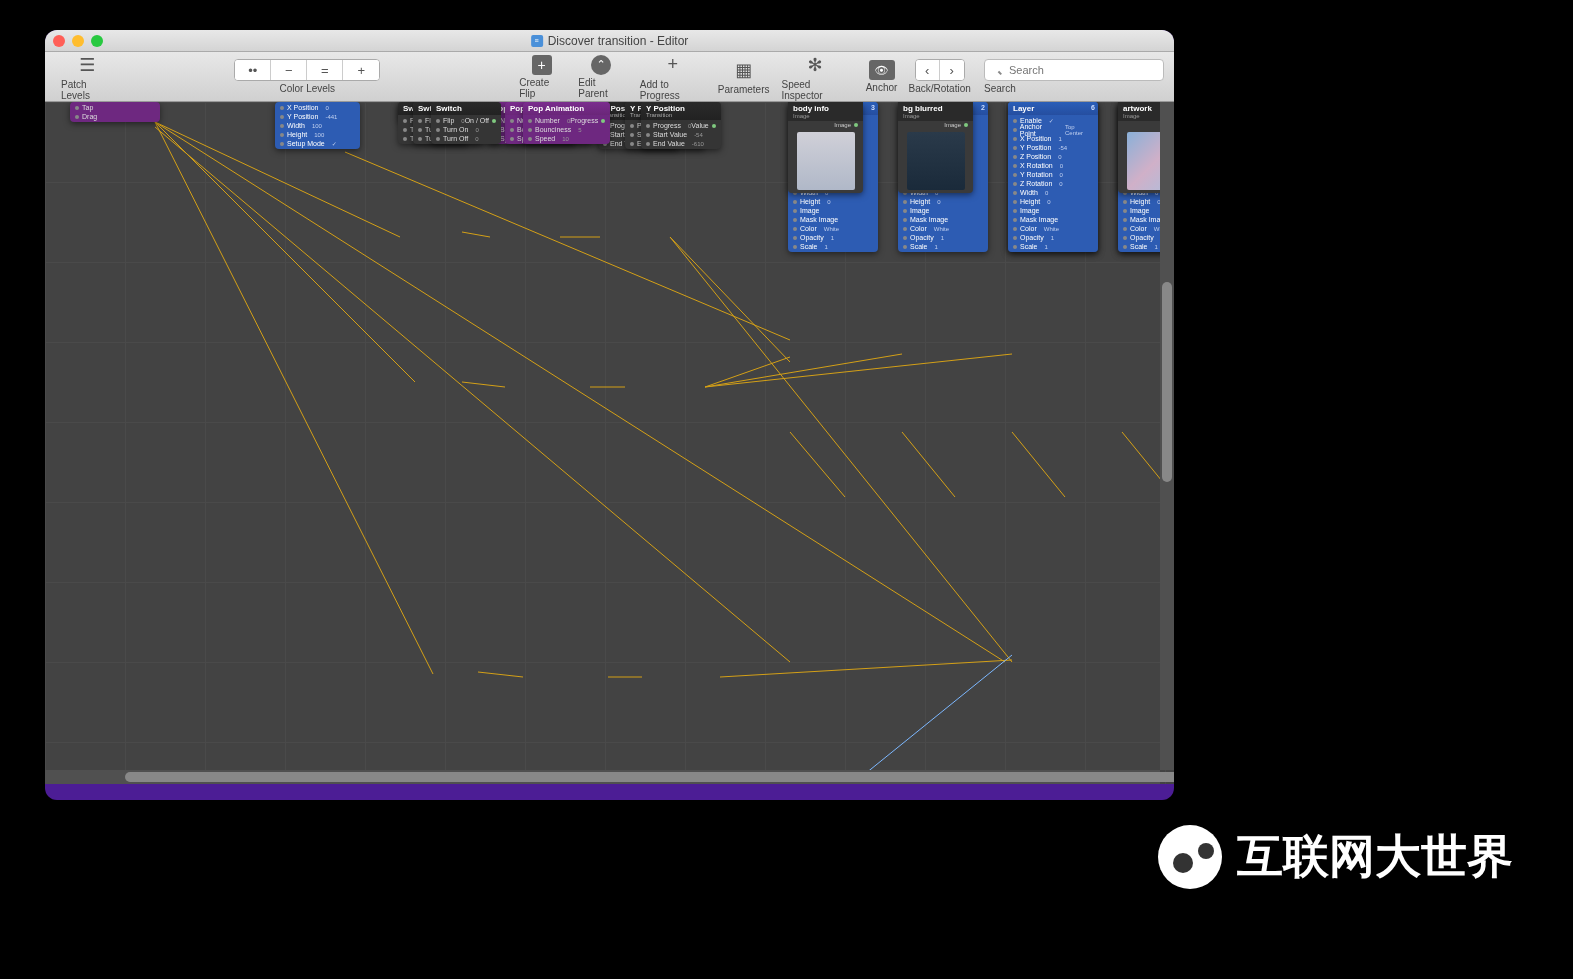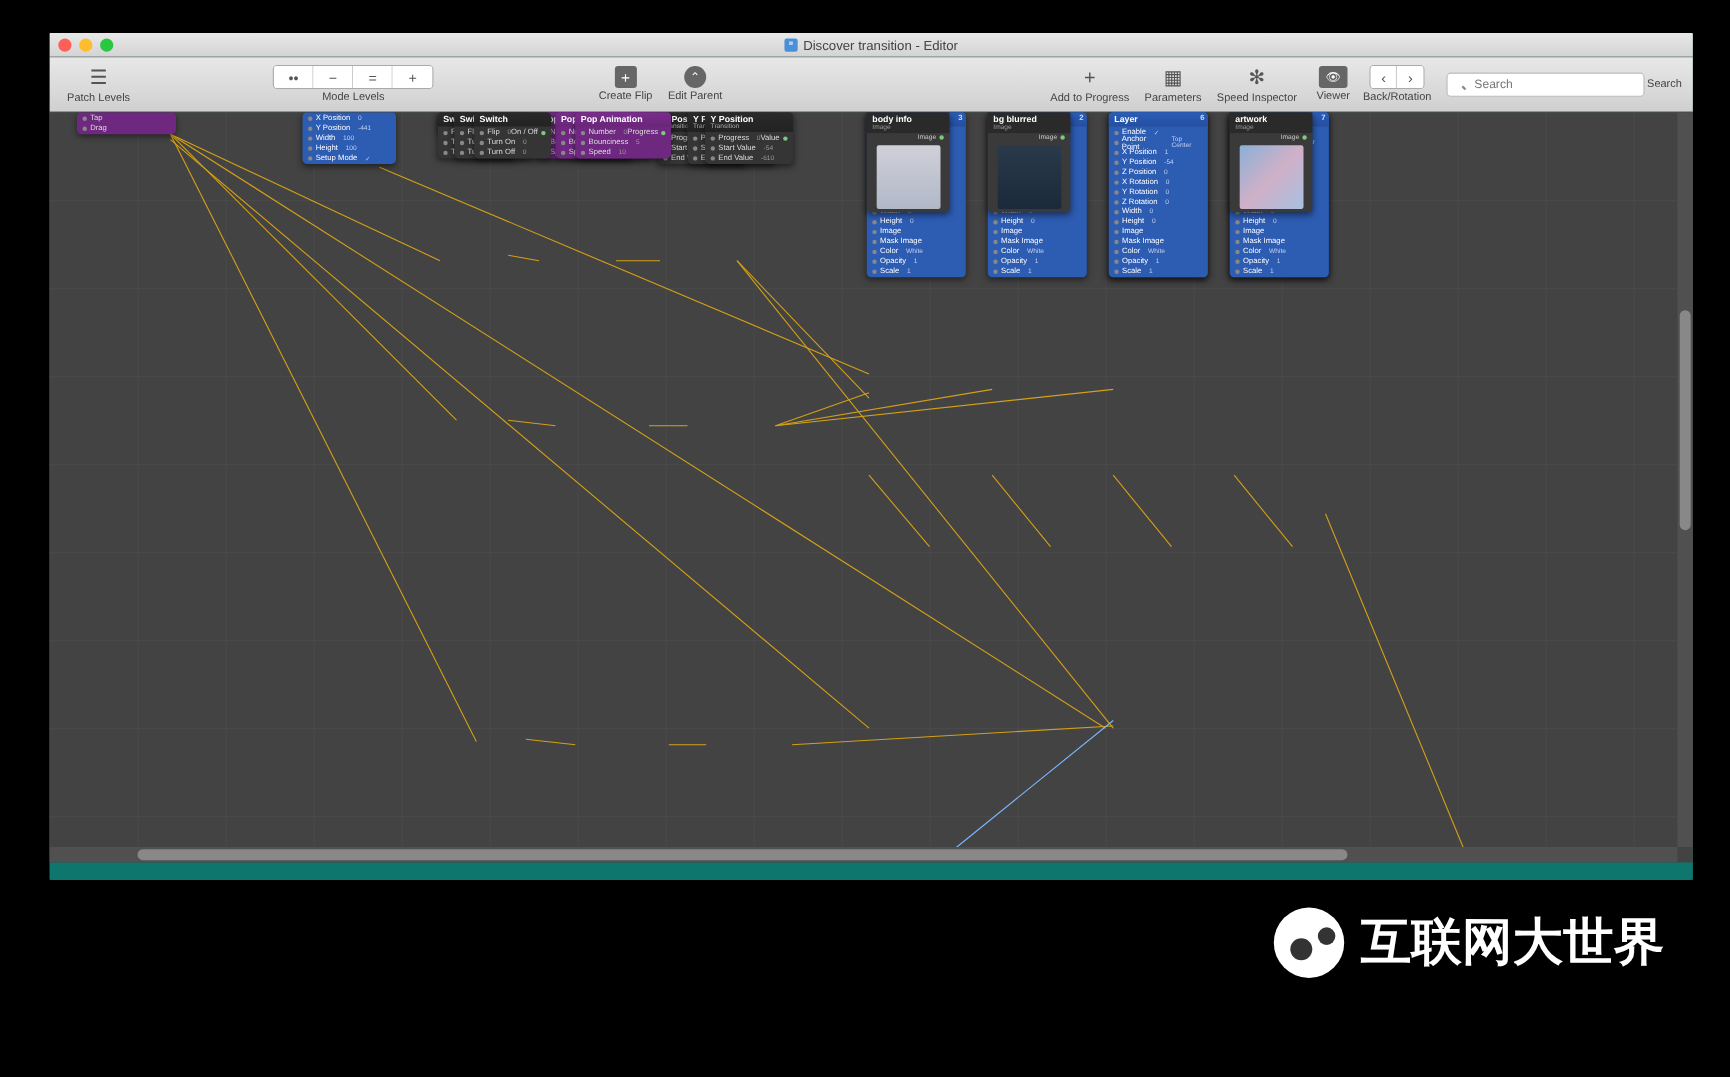--- a/index.html
+++ b/index.html
@@ -1,33 +1,33 @@
 <!DOCTYPE html>
 <html><head>
 <meta charset="utf-8">
 <style>
 *{margin:0;padding:0;box-sizing:border-box;font-family:-apple-system,"Helvetica Neue",Arial,sans-serif;-webkit-font-smoothing:antialiased}
 body{background:#000;width:1573px;height:979px;overflow:hidden;position:relative}
-.window{position:absolute;left:45px;top:30px;width:1494px;height:770px;background:#0f766e;border-radius:1px;overflow:hidden;box-shadow:0 10px 40px rgba(0,0,0,.6)}
+.window{position:absolute;left:45px;top:30px;width:1129px;height:770px;background:#4c1d95;border-radius:12px;overflow:hidden;box-shadow:0 10px 40px rgba(0,0,0,.6)}
 .titlebar{height:22px;background:linear-gradient(#e8e8e8,#d4d4d4);display:flex;align-items:center;padding:0 8px;border-bottom:1px solid #aaa;position:relative}
 .tl{display:flex;gap:7px}
 .tl span{width:12px;height:12px;border-radius:50%}
 .tc{color:#444;font-size:12px;position:absolute;left:50%;transform:translateX(-50%);display:flex;align-items:center;gap:5px}
 .tc-icon{width:12px;height:12px;background:#4a90d9;border-radius:2px;display:flex;align-items:center;justify-content:center;color:#fff;font-size:7px}
 .toolbar{height:50px;background:linear-gradient(#e8e8e8,#d0d0d0);border-bottom:1px solid #999;display:flex;align-items:center;padding:0 10px;gap:2px}
 .tool{display:flex;flex-direction:column;align-items:center;gap:2px;padding:2px 6px;cursor:pointer;min-width:50px}
 .tool-label{font-size:10px;color:#444}
 .tool-icon{width:24px;height:24px;display:flex;align-items:center;justify-content:center;font-size:18px;color:#555}
 .seg{display:flex;background:#fff;border:1px solid #aaa;border-radius:4px;overflow:hidden;height:22px}
 .seg button{width:36px;border:none;background:#fff;border-right:1px solid #ccc;font-size:13px;color:#555;cursor:pointer}
 .seg button:last-child{border-right:none}
 .toolgroup{display:flex;flex-direction:column;align-items:center;gap:2px}
 .spacer{flex:1}
 .search{width:180px;height:22px;border:1px solid #bbb;border-radius:4px;background:#fff;padding:0 8px 0 24px;font-size:11px;position:relative}
-.search-wrap{position:relative;display:flex;flex-direction:row;align-items:center;gap:2px}
+.search-wrap{position:relative;display:flex;flex-direction:column;gap:2px}
 .search-wrap::before{content:"";position:absolute;left:6px;top:4px;width:10px;height:10px;border:1.5px solid #888;border-radius:50%}
 .search-wrap::after{content:"";position:absolute;left:14px;top:13px;width:4px;height:1.5px;background:#888;transform:rotate(45deg)}
 .canvas{position:relative;width:100%;height:682px;background:#434343;background-image:linear-gradient(#4a4a4a 1px,transparent 1px),linear-gradient(90deg,#4a4a4a 1px,transparent 1px);background-size:80px 80px;overflow:hidden}
 .node{position:absolute;background:#3a3a3a;border-radius:4px;font-size:7px;min-width:70px;overflow:hidden;box-shadow:0 2px 6px rgba(0,0,0,.5)}
 .node-title{padding:2px 5px;font-weight:bold;color:#fff;font-size:8px}
 .node-sub{font-size:6px;color:#aaa;font-weight:normal;margin-top:-1px}
 .node-body{padding:1px 0}
 .port{display:flex;justify-content:space-between;align-items:center;padding:0 5px;height:9px;color:#ddd;font-size:7px}
 .port .v{color:#999;font-size:6px;margin-left:4px}
 .port .pl{display:flex;align-items:center;gap:3px}
@@ -80,21 +80,21 @@
       <div class="tool-label">Patch Levels</div>
     </div>
     <div style="width:120px"></div>
     <div class="toolgroup">
       <div class="seg">
         <button>••</button>
         <button>−</button>
         <button>=</button>
         <button>+</button>
       </div>
-      <div class="tool-label">Mode Levels</div>
+      <div class="tool-label">Color Levels</div>
     </div>
     <div style="width:140px"></div>
     <div class="tool">
       <div class="tool-icon" style="background:#666;color:#fff;border-radius:3px;width:20px;height:20px;font-size:14px">+</div>
       <div class="tool-label">Create Flip</div>
     </div>
     <div class="tool">
       <div class="tool-icon" style="background:#666;color:#fff;border-radius:50%;width:20px;height:20px;font-size:11px">⌃</div>
       <div class="tool-label">Edit Parent</div>
     </div>
@@ -106,21 +106,21 @@
     <div class="tool">
       <div class="tool-icon">▦</div>
       <div class="tool-label">Parameters</div>
     </div>
     <div class="tool">
       <div class="tool-icon">✻</div>
       <div class="tool-label">Speed Inspector</div>
     </div>
     <div class="tool">
       <div class="tool-icon" style="background:#666;color:#fff;border-radius:3px;width:26px;height:20px;font-size:11px">👁</div>
-      <div class="tool-label">Viewer</div>
+      <div class="tool-label">Anchor</div>
     </div>
     <div class="toolgroup">
       <div class="seg" style="width:50px">
         <button>‹</button>
         <button>›</button>
       </div>
       <div class="tool-label">Back/Rotation</div>
     </div>
     <div style="width:10px"></div>
     <div class="search-wrap">

